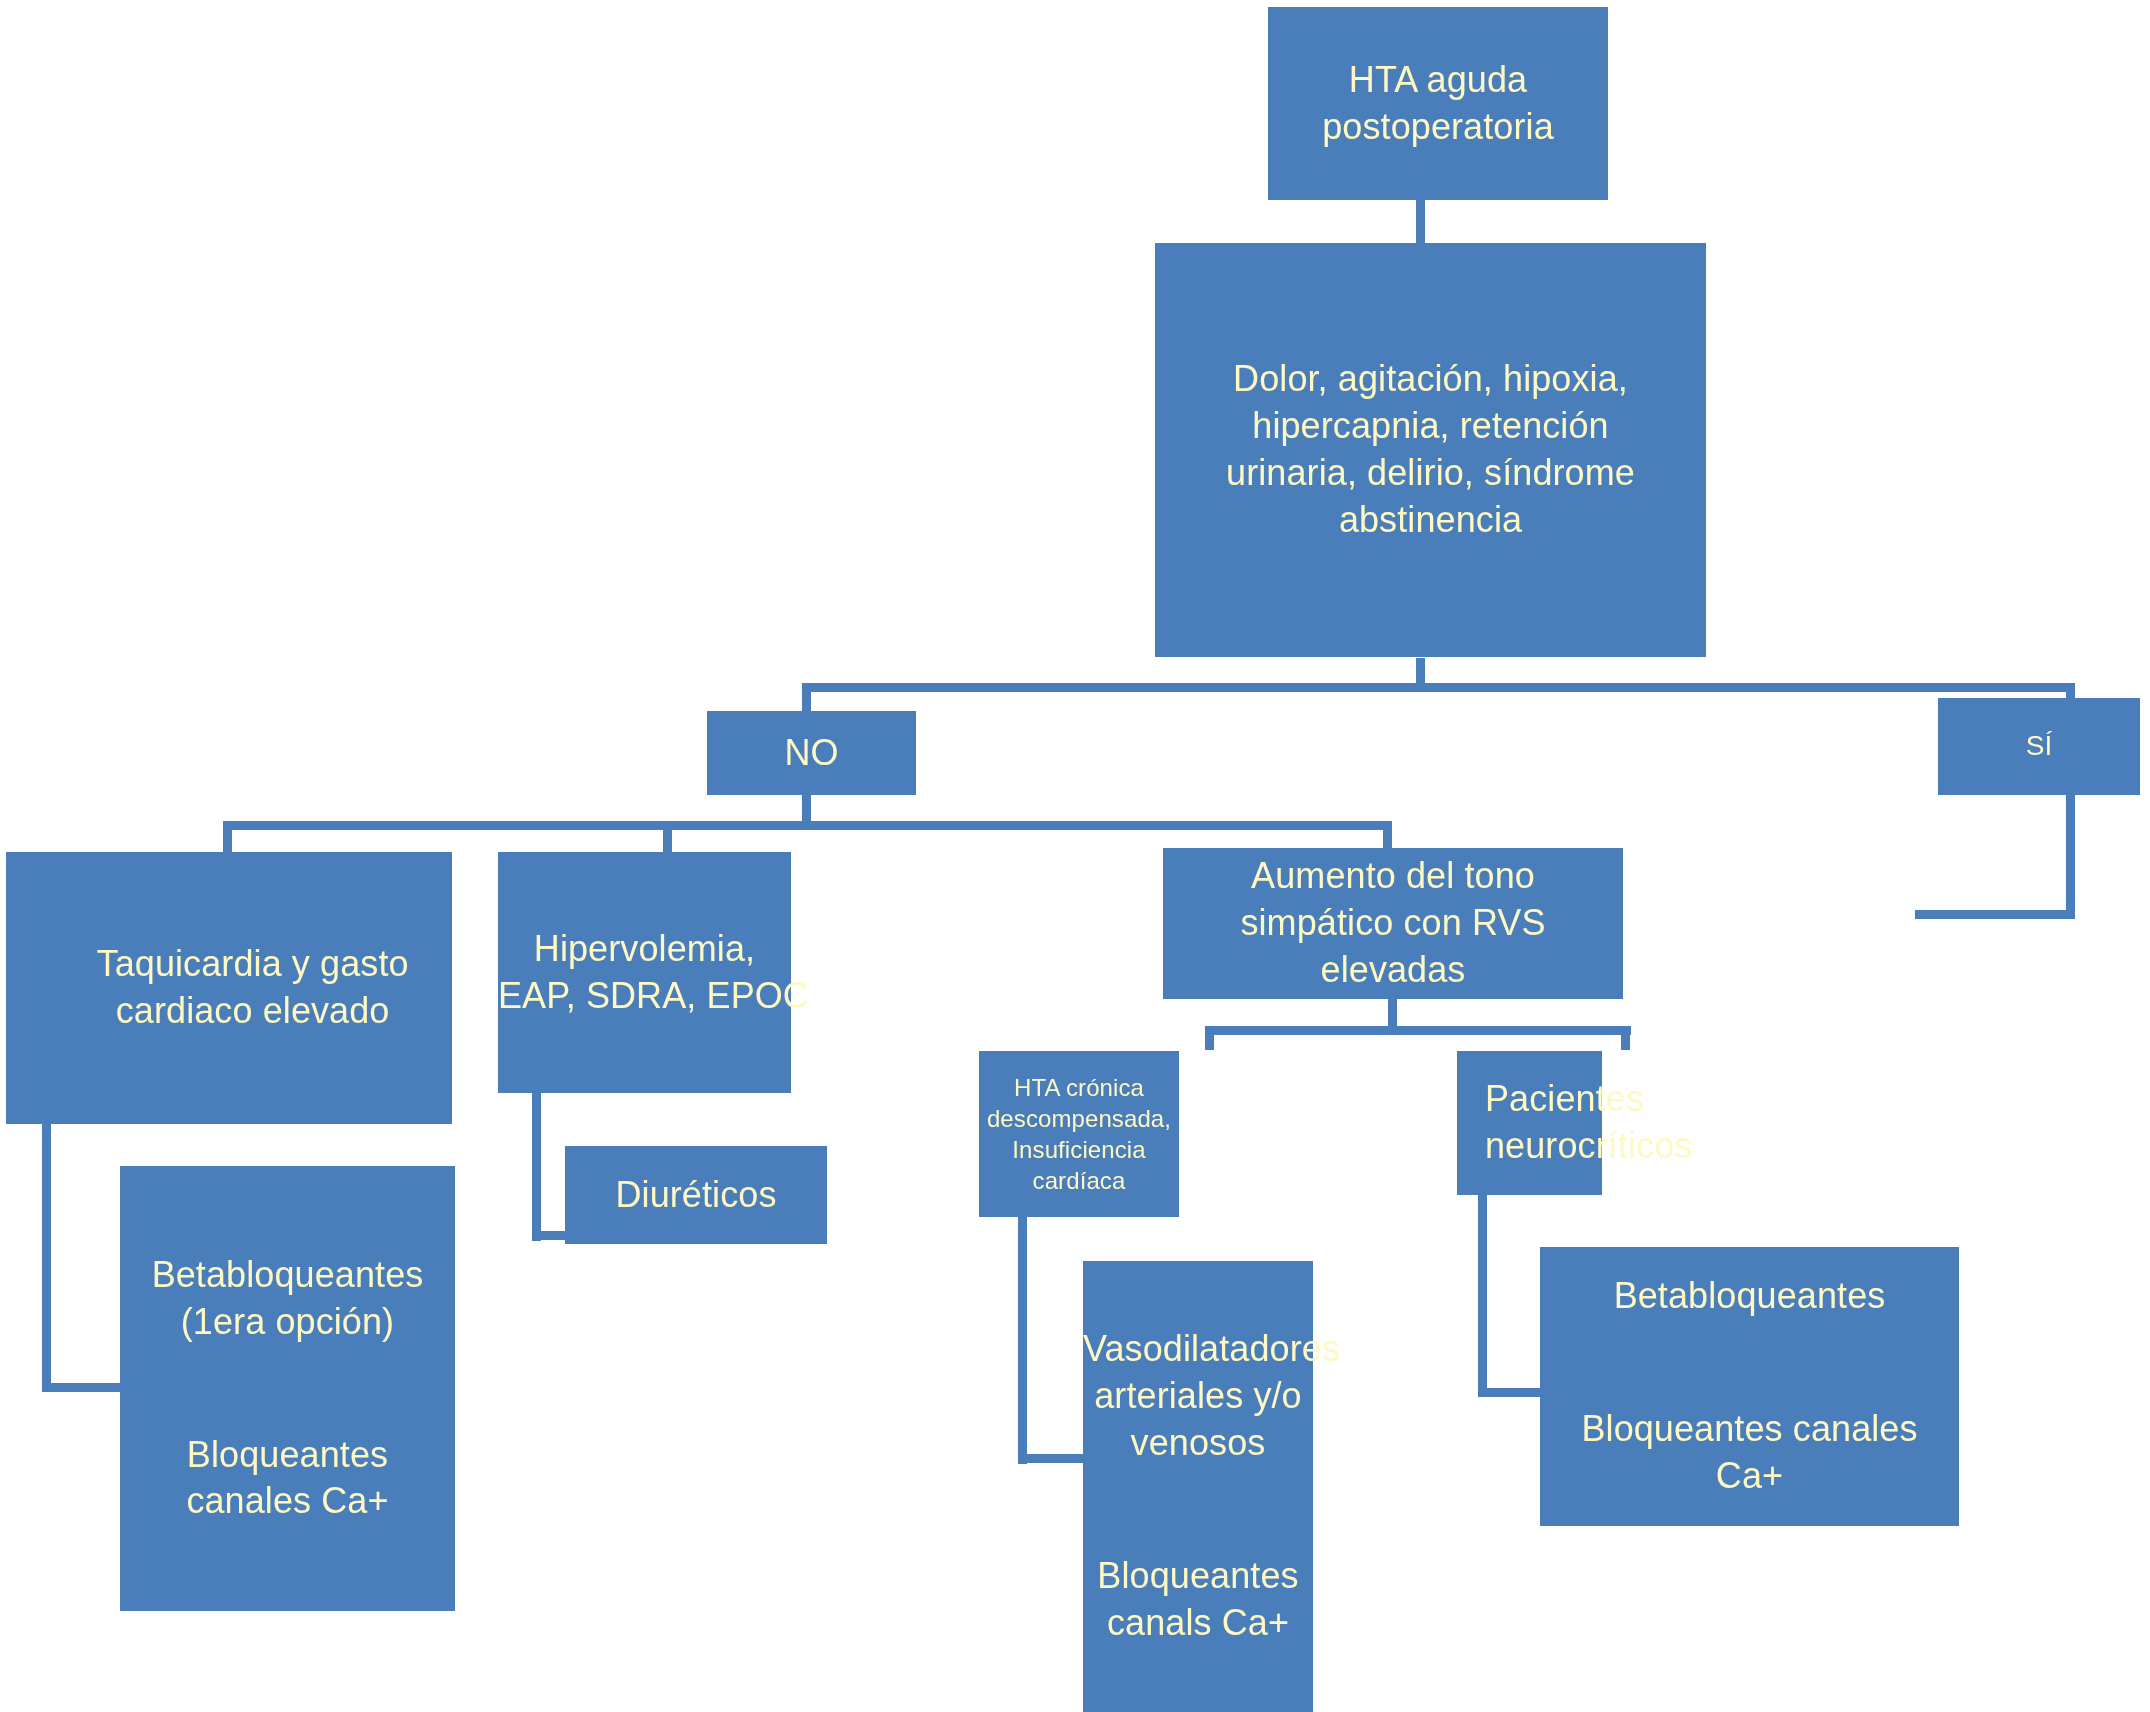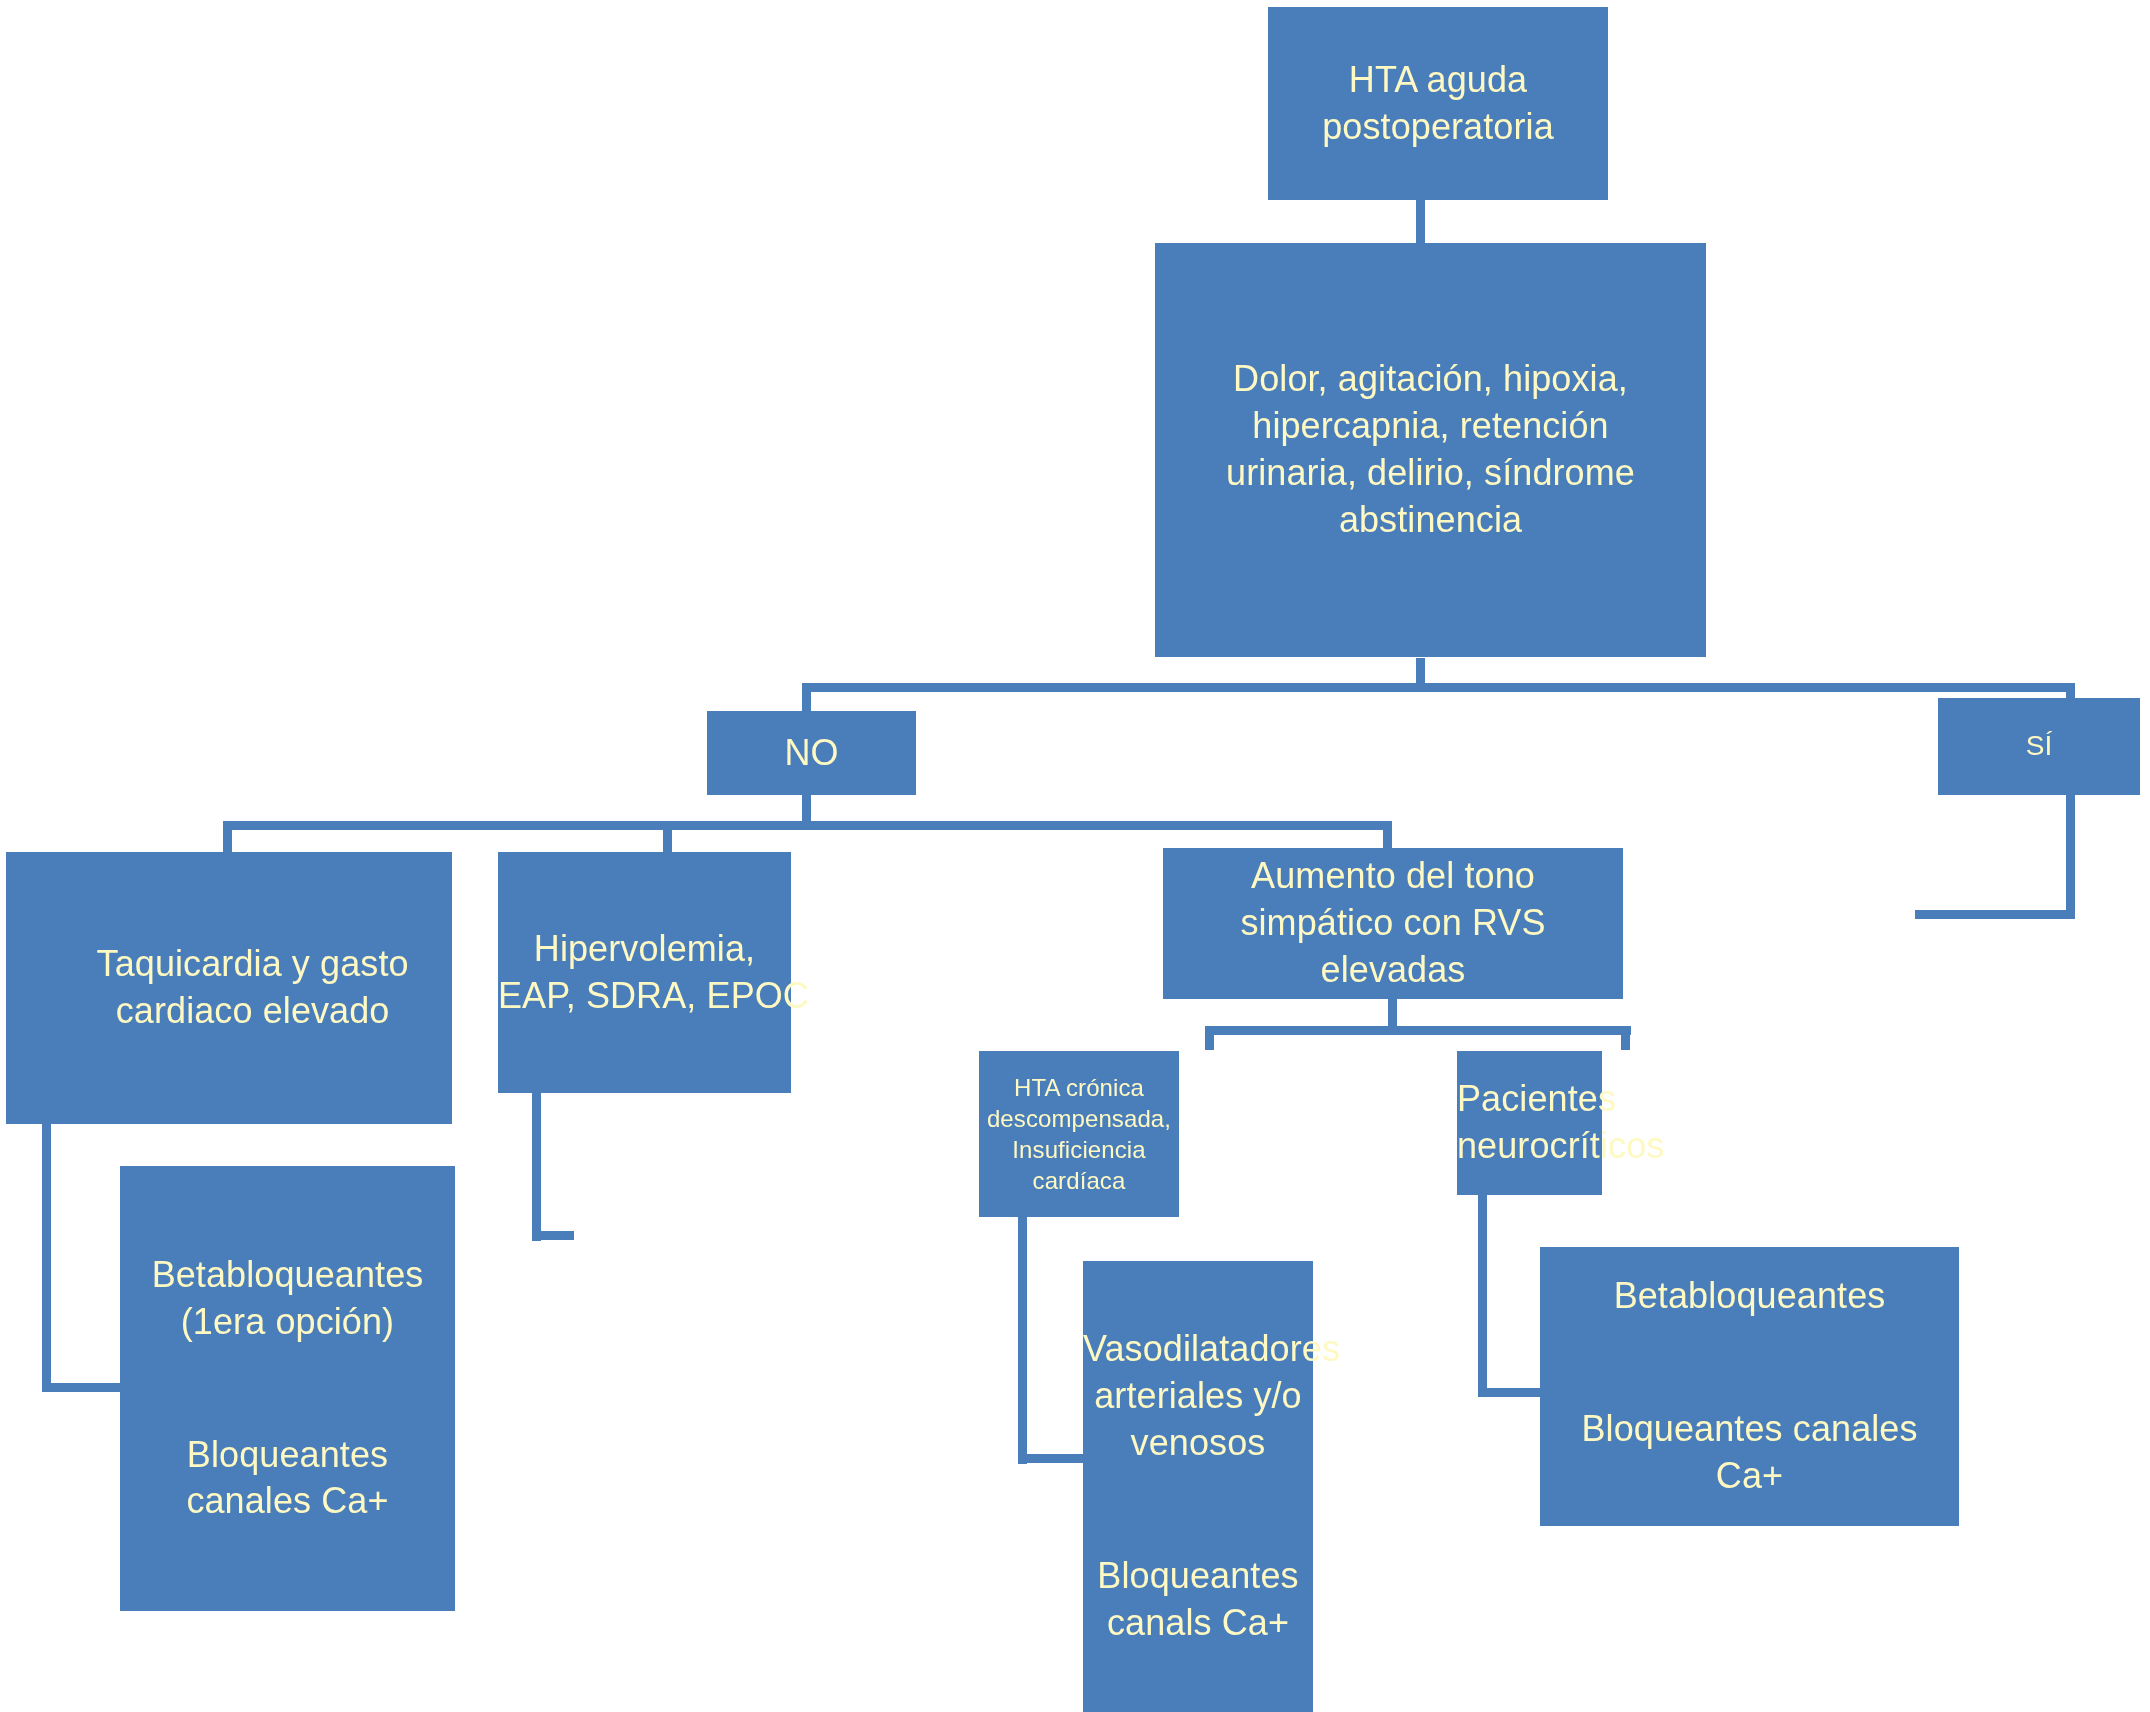--- a/index.html
+++ b/index.html
@@ -121,34 +121,37 @@
 elevadas</span>
   </div>
 
 
   <div class="node" style="left:979px; top:1051px; width:200px; height:166px; font-size:24px;">
     <span class="txt">HTA crónica
 descompensada,
 Insuficiencia cardíaca</span>
   </div>
 
-  <div class="node" style="left:1457px; top:1051px; width:145px; height:144px; font-size:36px;">
+  <div class="node" style="left:1457px; top:1051px; width:145px; height:144px; font-size:36px;padding-left:28px;">
     <span class="txt">Pacientes
 neurocríticos</span>
   </div>
 
   <div class="node" style="left:120px; top:1166px; width:335px; height:445px; font-size:36px;">
     <span class="txt">
       <span class="para" style="display:block;">Betabloqueantes
 (1era opción)</span>
       <span class="para" style="display:block;">Bloqueantes
 canales Ca+</span>
     </span>
   </div>
 
+  <div class="node" style="left:565px; top:1146px; width:262px; height:98px; font-size:36px;">
+    <span class="txt">Diuréticos</span>
+  </div>
 
   <div class="node" style="left:1083px; top:1261px; width:230px; height:451px; font-size:36px;">
     <span class="txt">
       <span class="para" style="display:block;">Vasodilatadores
 arteriales y/o
 venosos</span>
       <span class="para" style="display:block;">Bloqueantes
 canals Ca+</span>
     </span>
   </div>

